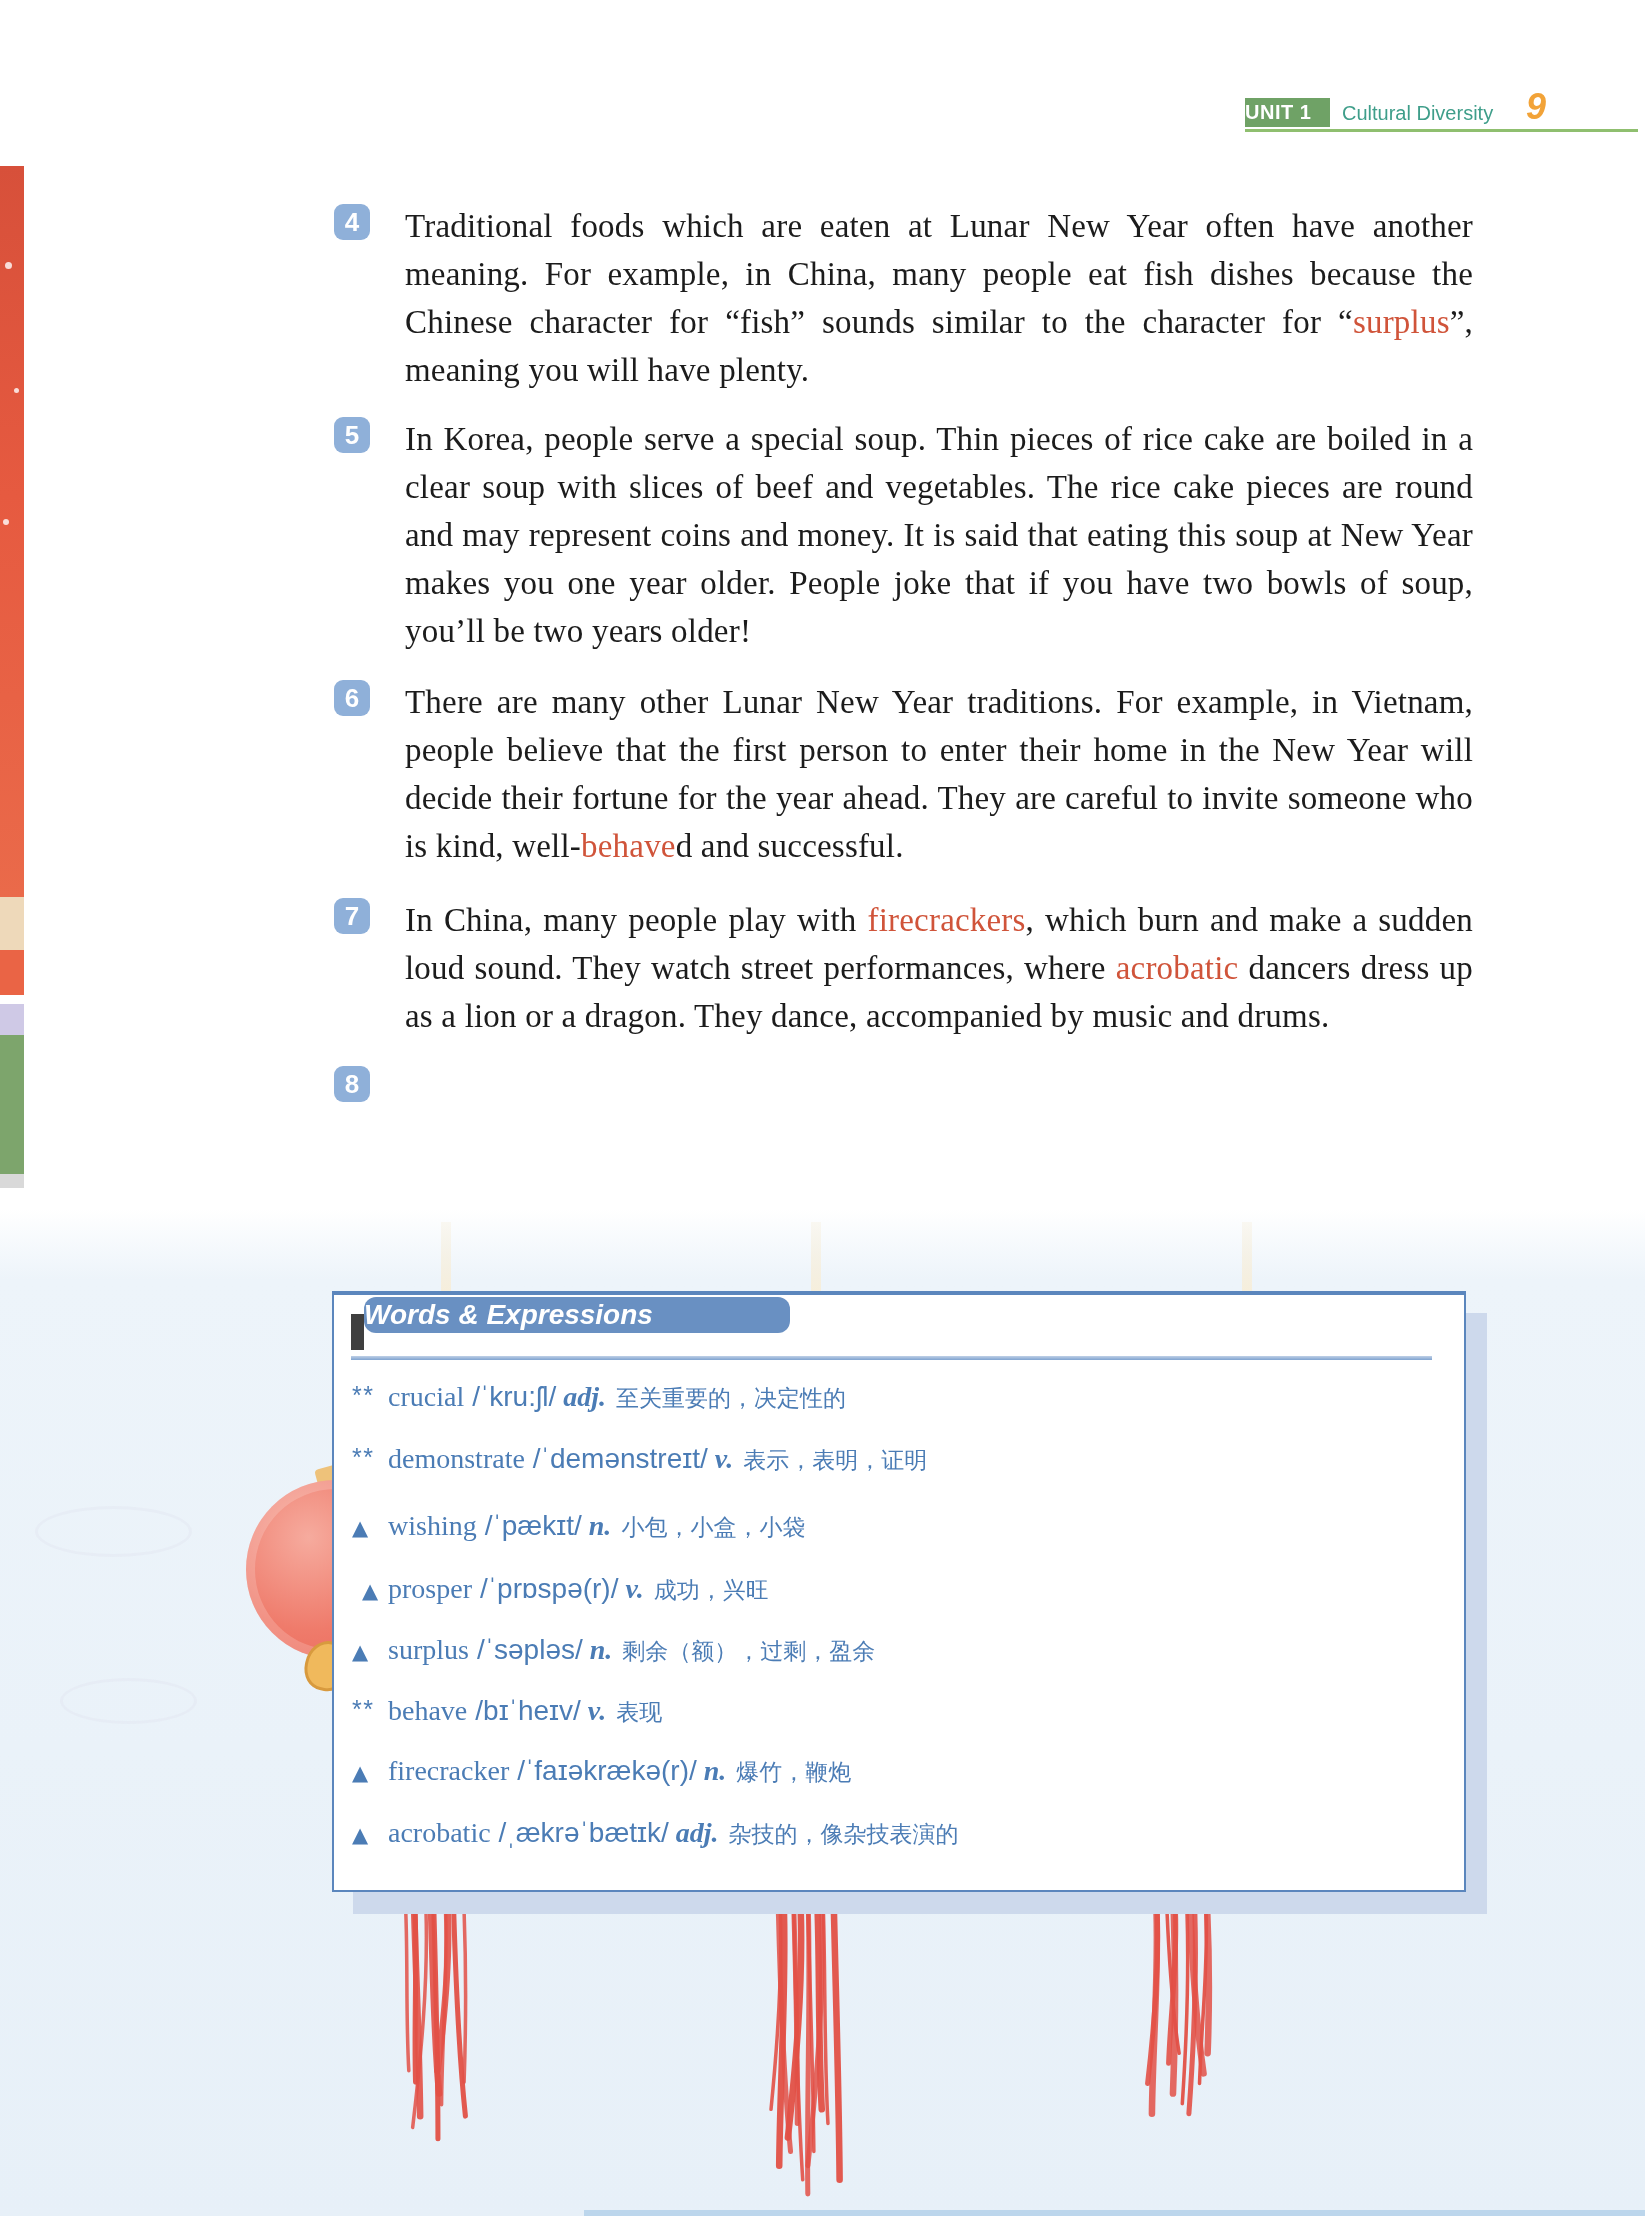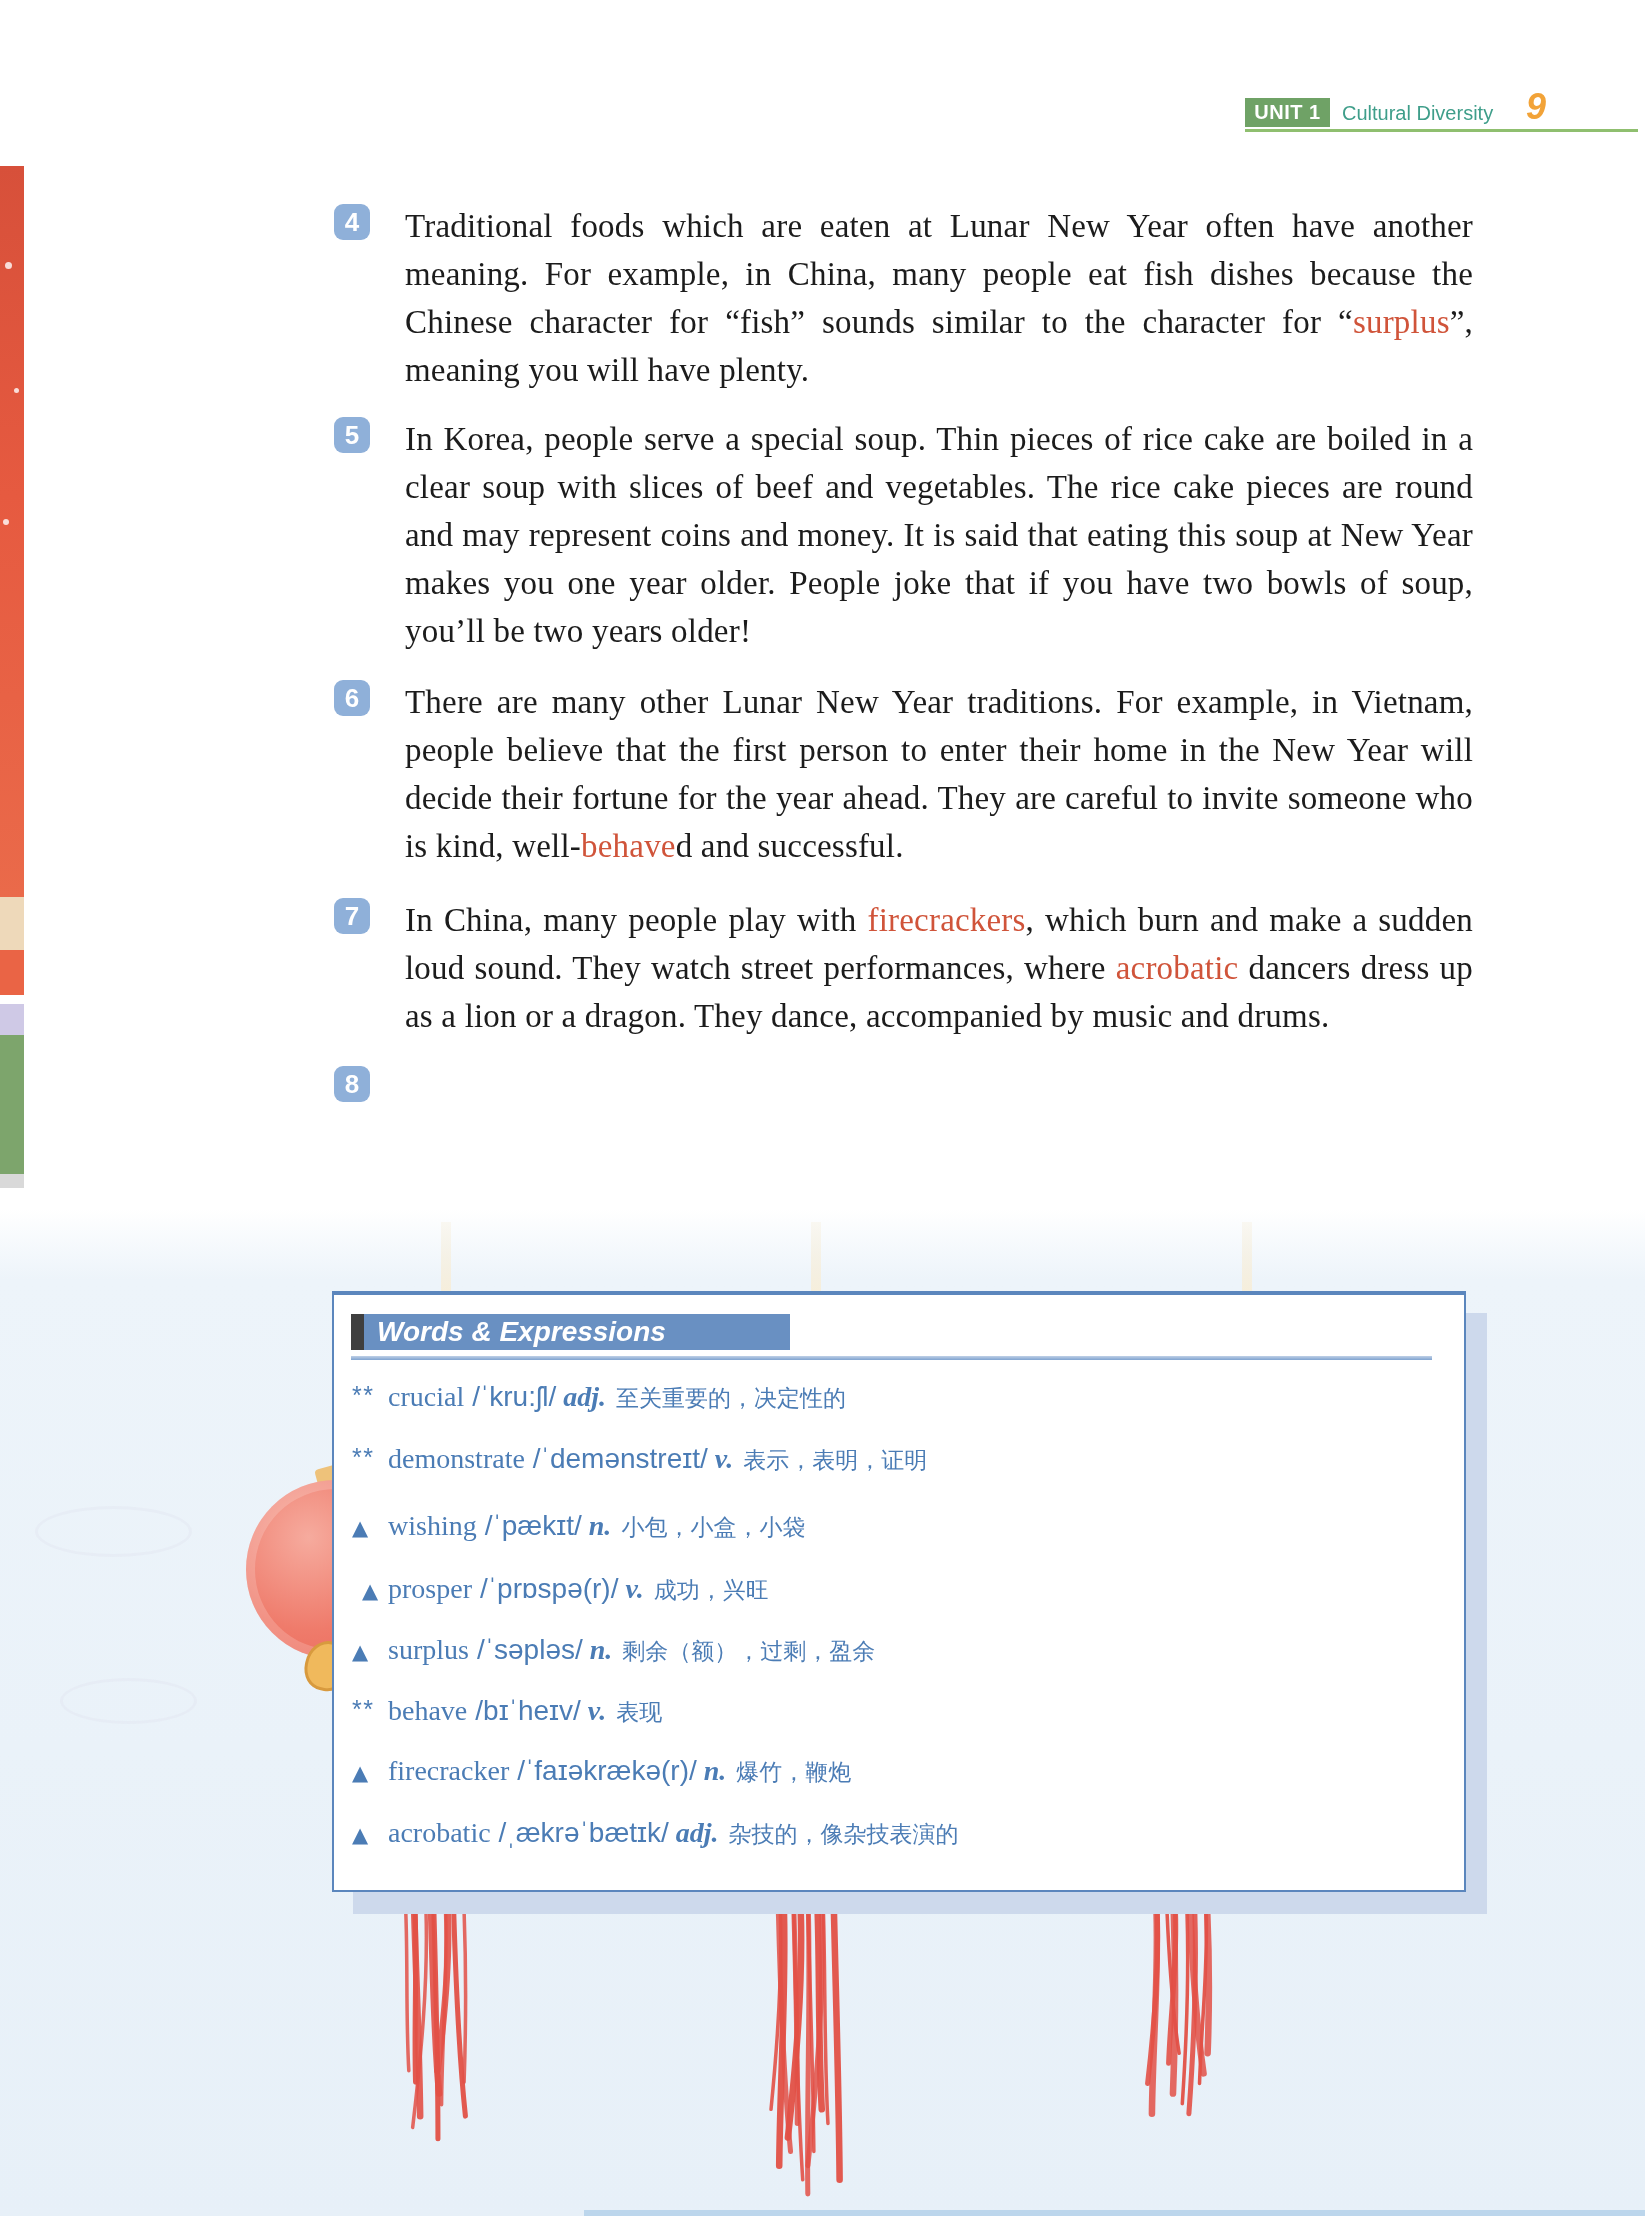--- a/index.html
+++ b/index.html
@@ -28,21 +28,21 @@
   .strip.whitesliver{top:995px;height:8.6px;background:#ffffff;}
   .strip.lavender{top:1004px;height:32px;background:#cfc9e6;}
   .strip.green{top:1035px;height:139px;background:#7da56c;}
   .strip.gray{top:1174px;height:14px;background:#d9d9d9;}
   .strip-dot{position:absolute;background:#ffffff;border-radius:50%;opacity:.8;z-index:3;}
   
   .unit-badge{
     position:absolute;left:1245px;top:98px;width:85px;height:29px;
     background:var(--header_green,#6fa266);color:#ffffff;
     font-family:"Liberation Sans","DejaVu Sans",sans-serif;
-    font-size:20px;font-weight:bold;text-align:center;line-height:29px;letter-spacing:0.5px;
+    font-size:20px;font-weight:bold;line-height:29px;letter-spacing:0.5px;
   }
   .unit-title{
     position:absolute;left:1342px;top:101px;height:25px;
     color:var(--header_title,#3f9e8a);
     font-family:"Liberation Sans","DejaVu Sans",sans-serif;
     font-size:20px;line-height:25px;
   }
   .page-number{
     position:absolute;left:1526px;top:86px;
     color:var(--page_number_orange,#f2a338);
@@ -80,25 +80,25 @@
   .cloud{position:absolute;border:3px solid #dfe3ee;border-radius:50%;opacity:.35;z-index:1;}
   
   .wbox{
     position:absolute;left:332px;top:1291px;width:1134px;height:601px;
     background:#ffffff;border:2px solid var(--box_border,#5b86bd);border-top-width:4.5px;
     box-shadow:21px 22px 0 var(--shadow,#cdd9ec);
     box-sizing:border-box;z-index:2;
   }
   .wtitle-dark{position:absolute;left:17px;top:19px;width:13px;height:36px;background:var(--title_dark_bar,#3f3f3f);}
   .wtitle-bar{
-    position:absolute;left:30px;top:19px;width:426px;height:36px;
+    position:absolute;left:30px;top:2px;width:426px;height:36px;
     background:var(--title_bar,#6990c2);color:#ffffff;
     font-family:"Liberation Sans","DejaVu Sans",sans-serif;
     font-size:28px;font-weight:bold;font-style:italic;line-height:36px;
-    padding-left:13px;box-sizing:border-box;white-space:nowrap;
+    box-sizing:border-box;white-space:nowrap;border-radius:12px;
   }
   .wrule{position:absolute;left:17px;top:61px;width:1081px;height:3.5px;
     background:linear-gradient(180deg,#bfd0e6 0%,var(--rule,#7fa3d0) 100%);}
   .ventry{position:absolute;left:18px;height:40px;white-space:nowrap;
     color:var(--entry_blue,#4b7cb5);font-size:28px;line-height:40px;}
   .vbullet{display:inline-block;width:36px;}
   .vbullet.star{font-family:"Liberation Sans","DejaVu Sans",sans-serif;font-size:25px;letter-spacing:1.5px;position:relative;top:-2px;}
   .vbullet.tri{font-size:21px;font-family:"DejaVu Sans",sans-serif;}
   .vword{margin-right:8px;}
   .vphon{font-family:Liberation Sans, sans-serif;margin-right:7px;}

